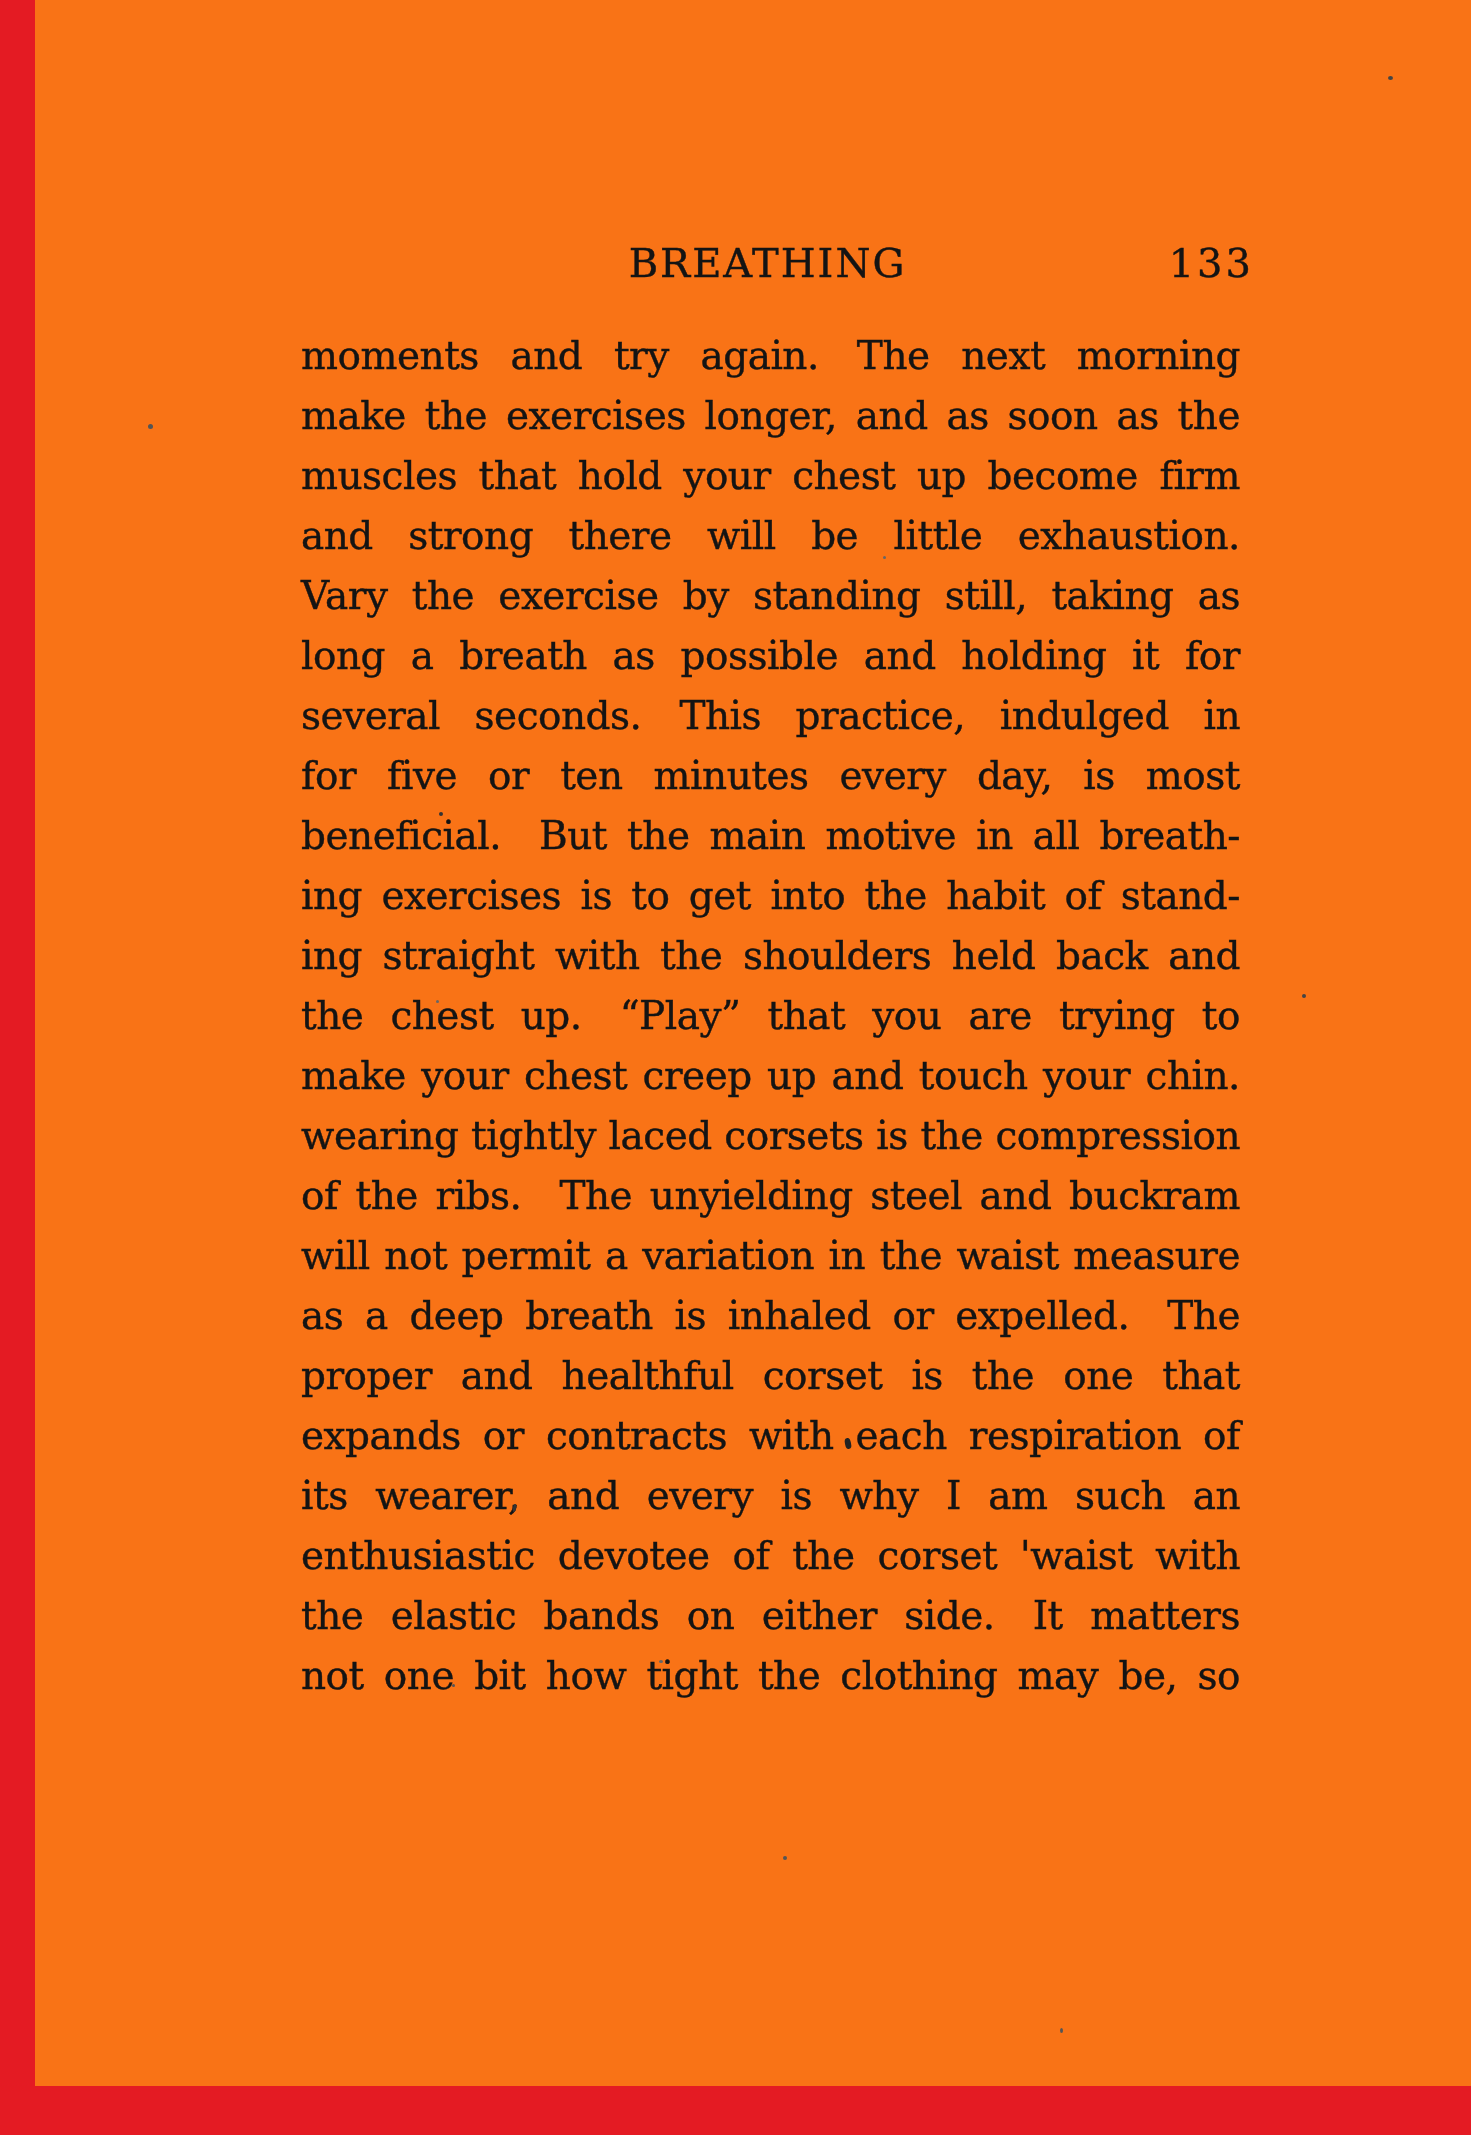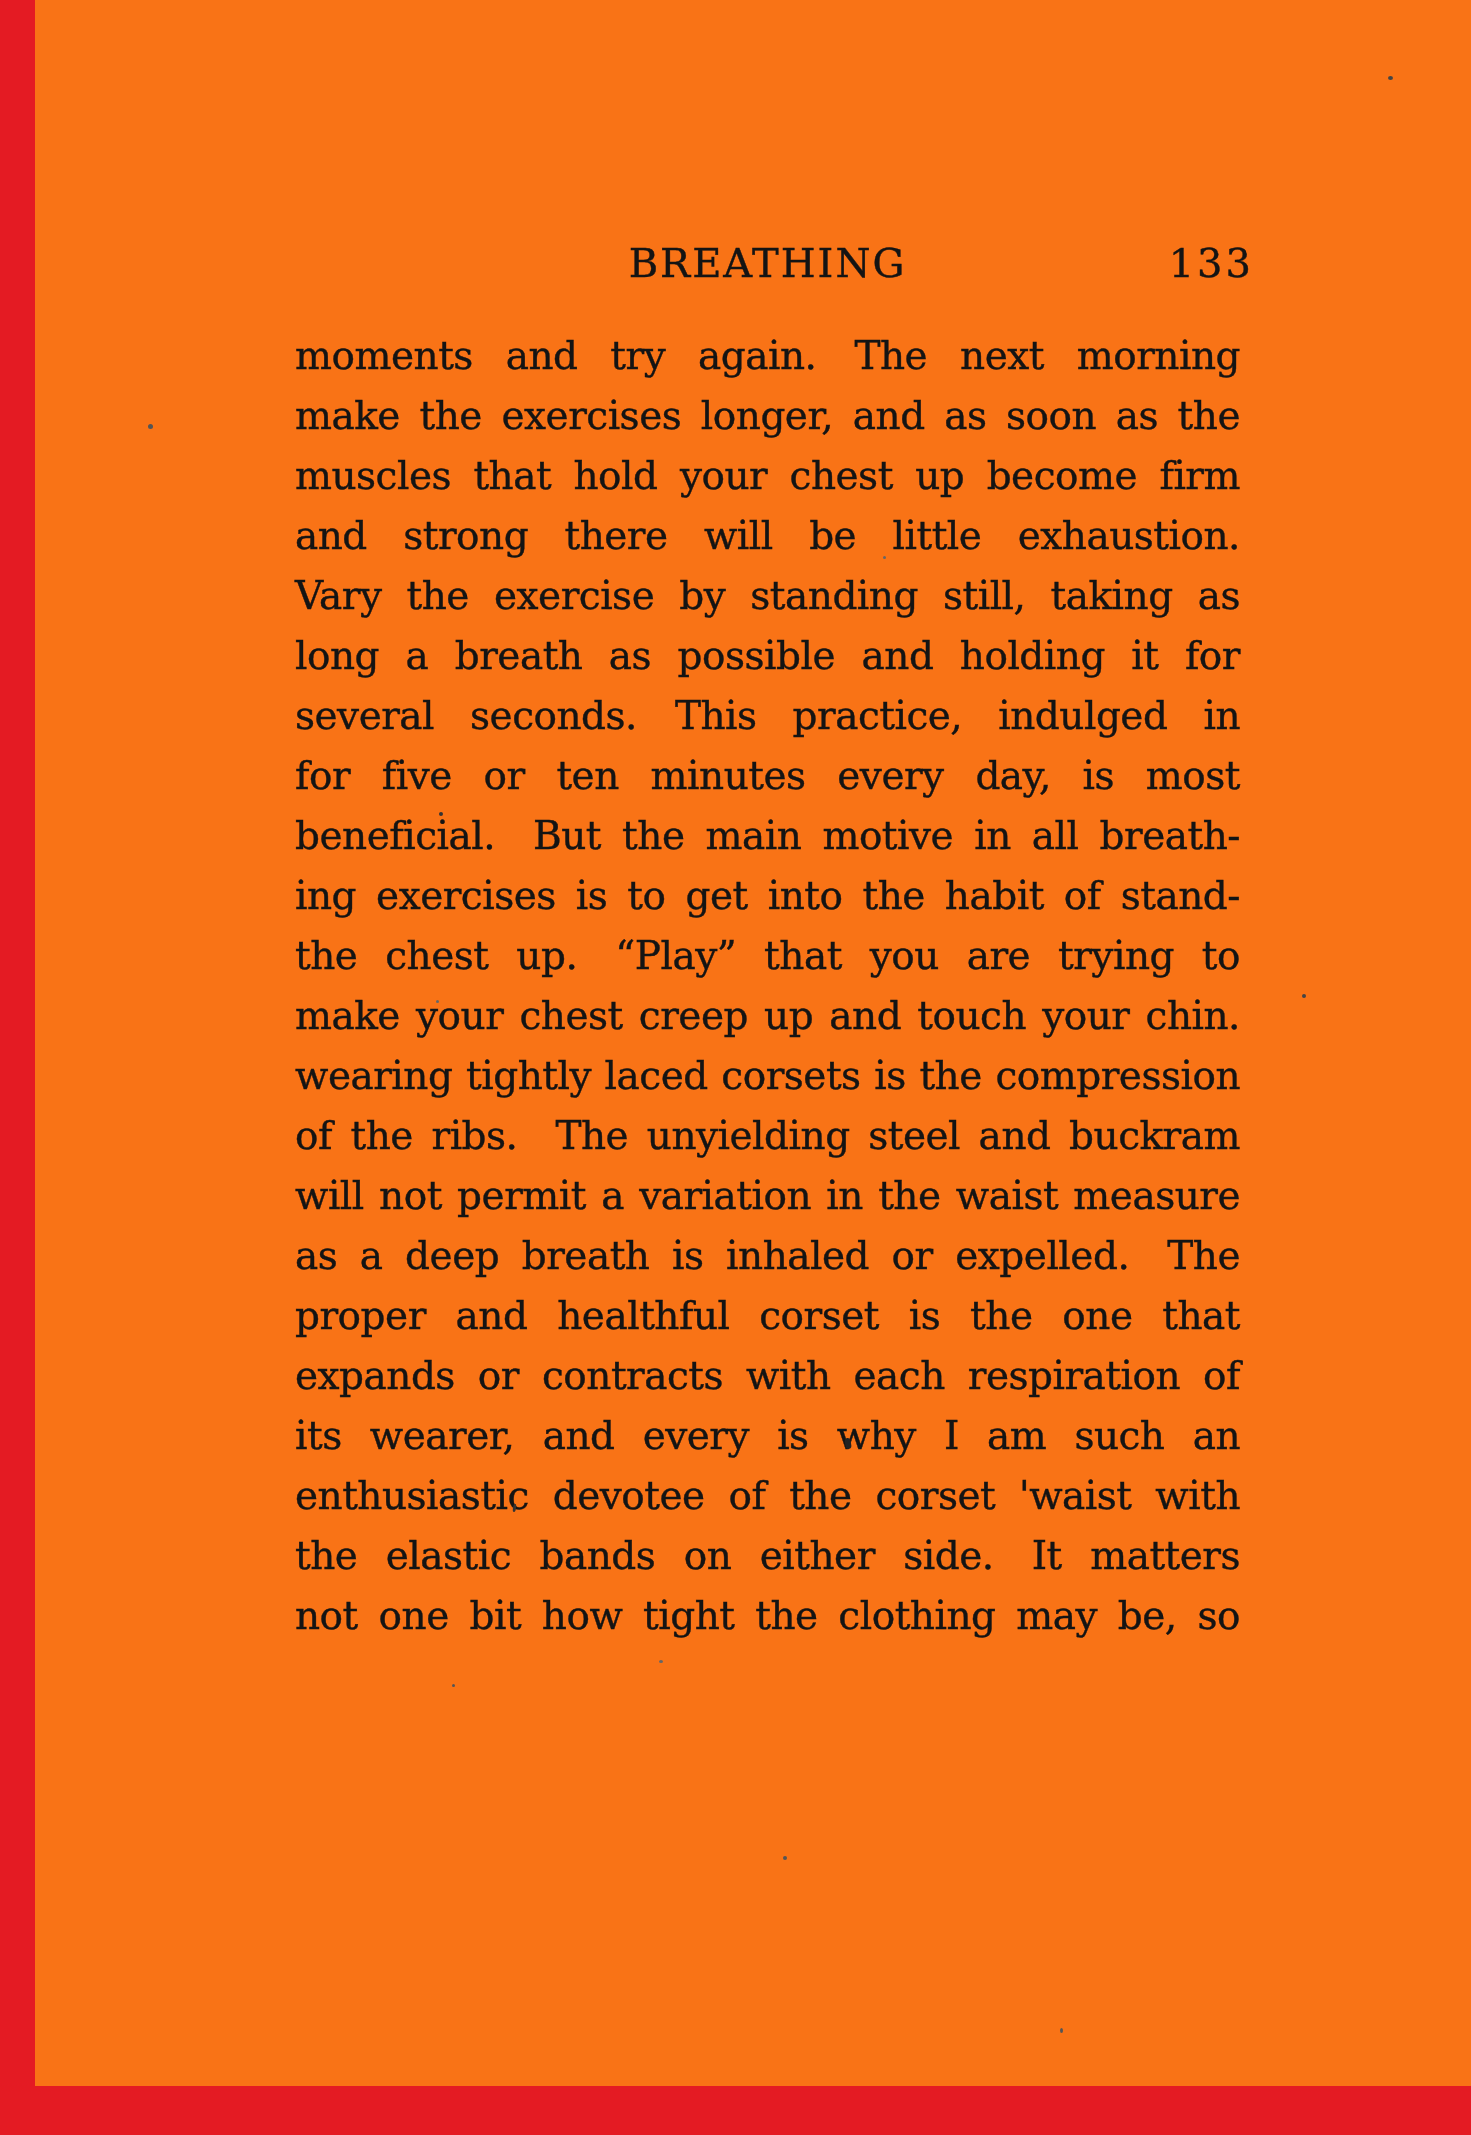--- a/index.html
+++ b/index.html
@@ -31,20 +31,21 @@
     left:295px;top:326px;
     width:945px;
     font-size:39px;
     line-height:60px;
     letter-spacing:-0.5px;
   }
   .textblock .line{
     height:60px;
     text-align:justify;
     text-align-last:justify;
+    margin-left:6px;
   }
   .textblock .line.indent{
     text-indent:44px;
   }
   .edge-left{
     position:absolute;left:0;top:0;bottom:0;width:35px;
   }
   .edge-bottom{
     position:absolute;left:0;right:0;bottom:0;height:49px;
   }
@@ -64,20 +65,21 @@
       <div class="line">moments and try again.  The next morning</div>
       <div class="line">make the exercises longer, and as soon as the</div>
       <div class="line">muscles that hold your chest up become firm</div>
       <div class="line">and strong there will be little exhaustion.</div>
       <div class="line">Vary the exercise by standing still, taking as</div>
       <div class="line">long a breath as possible and holding it for</div>
       <div class="line">several seconds.  This practice, indulged in</div>
       <div class="line">for five or ten minutes every day, is most</div>
       <div class="line">beneficial.  But the main motive in all breath-</div>
       <div class="line">ing exercises is to get into the habit of stand-</div>
+      <div class="line">ing straight with the shoulders held back and</div>
       <div class="line">the chest up.  “Play” that you are trying to</div>
       <div class="line">make your chest creep up and touch your chin.</div>
       <div class="line">wearing tightly laced corsets is the compression</div>
       <div class="line">of the ribs.  The unyielding steel and buckram</div>
       <div class="line">will not permit a variation in the waist measure</div>
       <div class="line">as a deep breath is inhaled or expelled.  The</div>
       <div class="line">proper and healthful corset is the one that</div>
       <div class="line">expands or contracts with each respiration of</div>
       <div class="line">its wearer, and every is why I am such an</div>
       <div class="line">enthusiastic devotee of the corset 'waist with</div>

